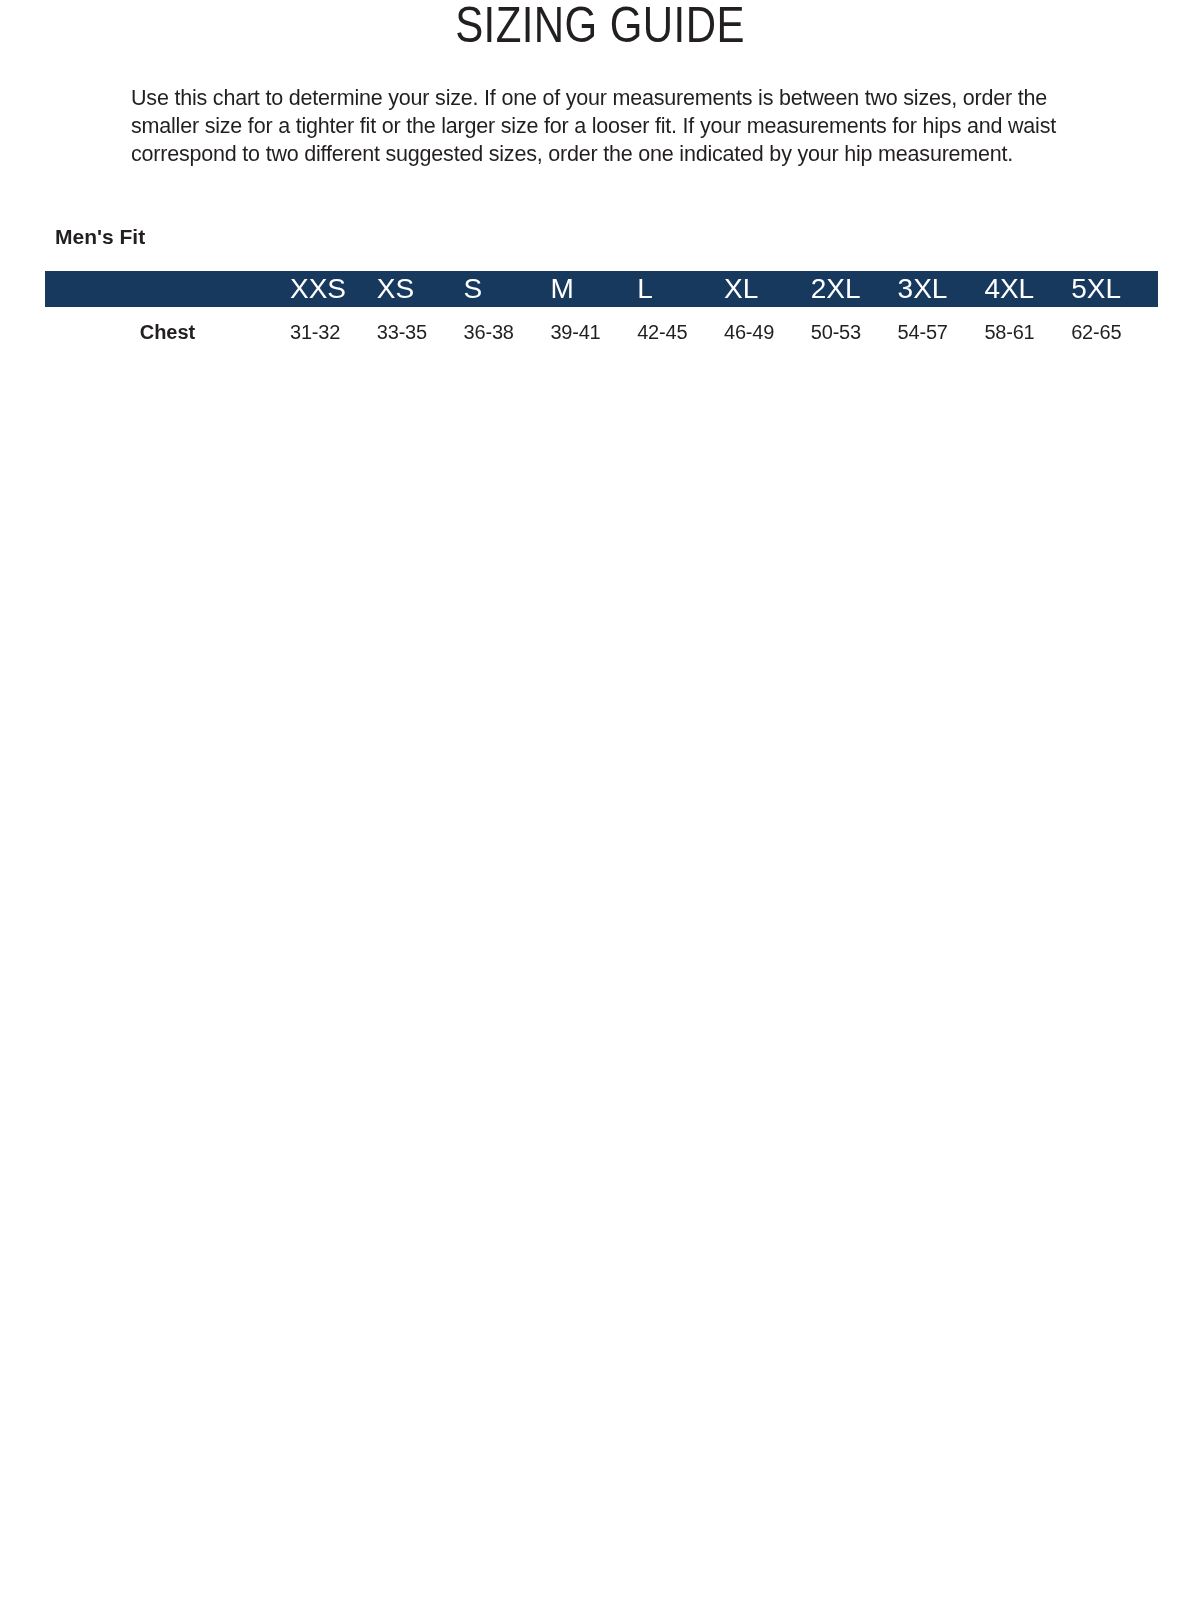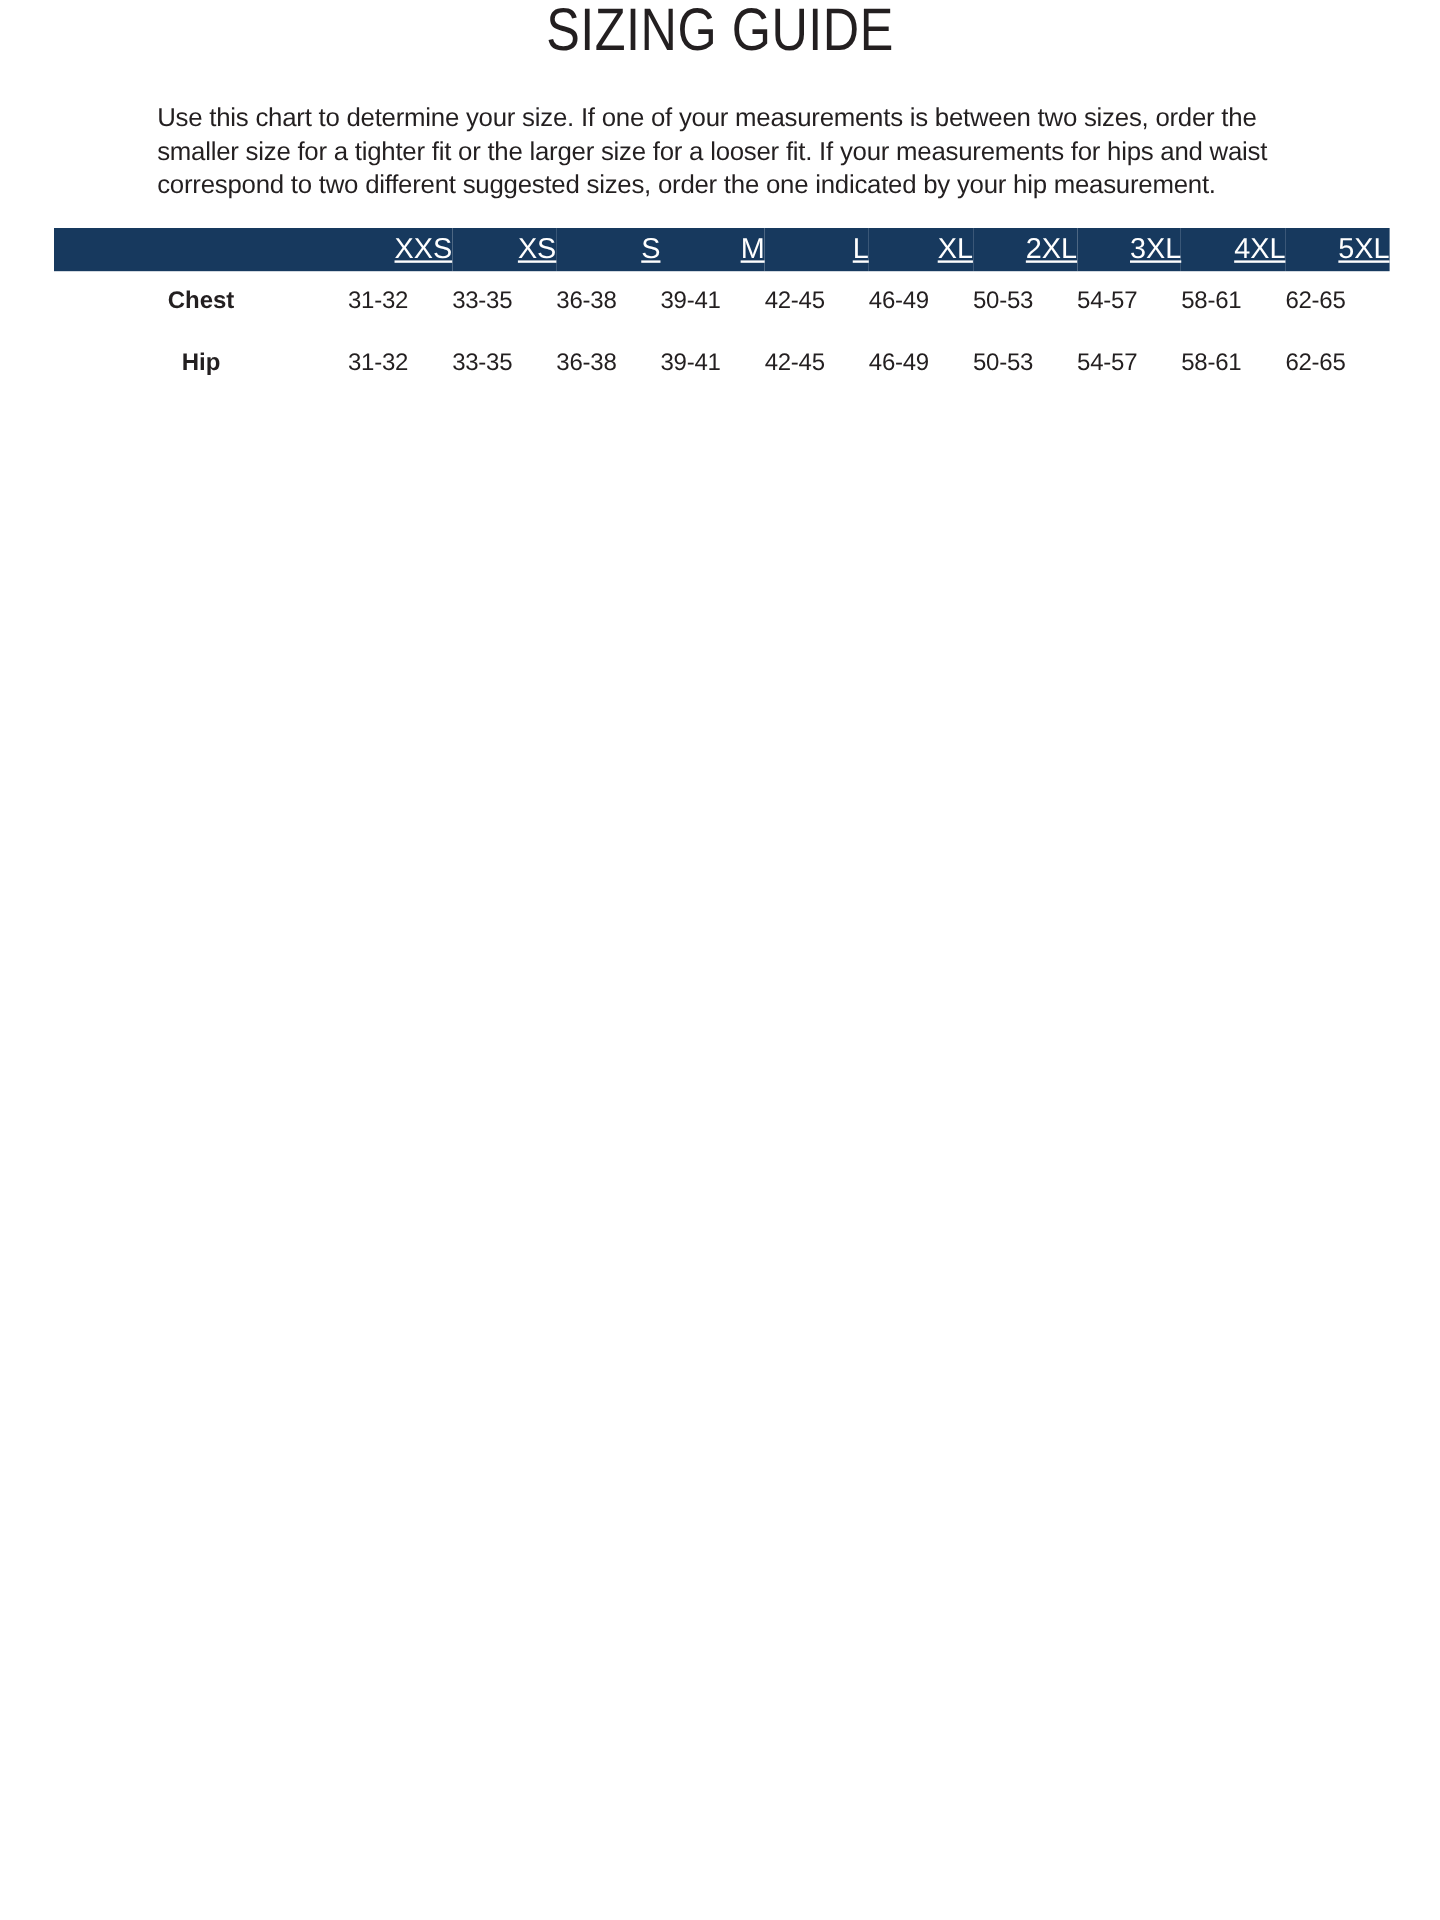--- a/index.html
+++ b/index.html
@@ -49,25 +49,24 @@
     border-collapse: collapse;
     table-layout: fixed;
   }
   table.size-table col.label-col { width: 245px; }
   table.size-table thead tr {
     background: var(--header-bg);
     color: var(--header-text);
     height: 36px;
   }
   table.size-table thead th {
-    font-size: 24px;
+    font-size: 28px;
     font-weight: 400;
-    text-align: right;
+    text-align: left;
     vertical-align: middle;
-    text-decoration: underline;
   }
   table.size-table tbody tr { height: 51px; }
   table.size-table tbody tr.striped { background: var(--stripe-bg); }
   table.size-table tbody th {
     font-size: 20px;
     font-weight: 700;
     text-align: center;
     vertical-align: middle;
   }
   table.size-table tbody td {
@@ -77,20 +76,21 @@
     vertical-align: middle;
     letter-spacing: -0.2px;
   }
 </style>
 </head>
 <body>
 
 <div class="page">
   <h1 class="title">SIZING GUIDE</h1>
   <p class="intro">Use this chart to determine your size. If one of your measurements is between two sizes, order the smaller size for a tighter fit or the larger size for a looser fit. If your measurements for hips and waist correspond to two different suggested sizes, order the one indicated by your hip measurement.</p>
+  <div class="section-label">Men's Fit</div>
   <table class="size-table">
     <colgroup>
       <col class="label-col">
     </colgroup>
     <thead>
       <tr id="header-row">
           <th></th>
           <th>XXS</th>
           <th>XS</th>
           <th>S</th>
@@ -110,28 +110,15 @@
           <td>33-35</td>
           <td>36-38</td>
           <td>39-41</td>
           <td>42-45</td>
           <td>46-49</td>
           <td>50-53</td>
           <td>54-57</td>
           <td>58-61</td>
           <td>62-65</td>
         </tr>
-        <tr>
-          <th>Hip</th>
-          <td>31-32</td>
-          <td>33-35</td>
-          <td>36-38</td>
-          <td>39-41</td>
-          <td>42-45</td>
-          <td>46-49</td>
-          <td>50-53</td>
-          <td>54-57</td>
-          <td>58-61</td>
-          <td>62-65</td>
-        </tr>
       </tbody>
   </table>
 </div>
 
 </body></html>

